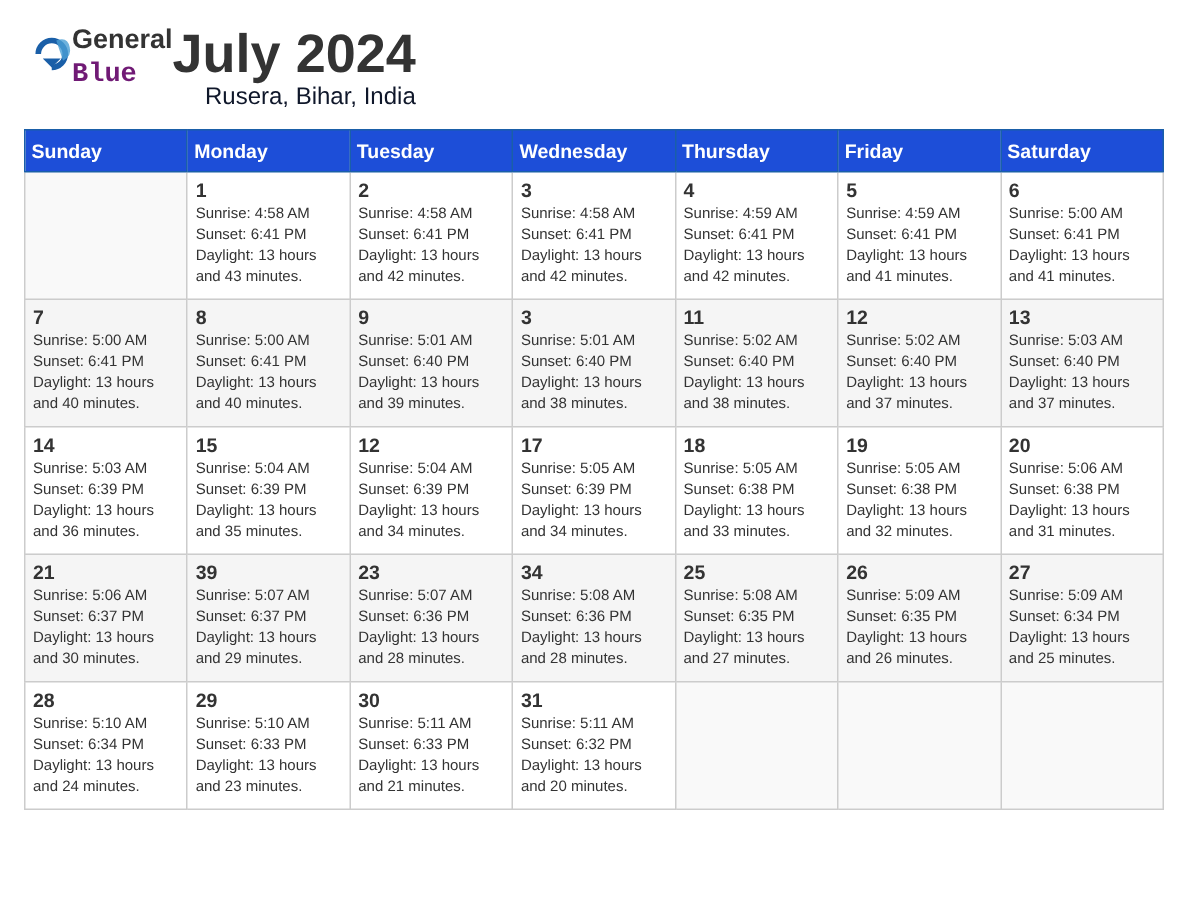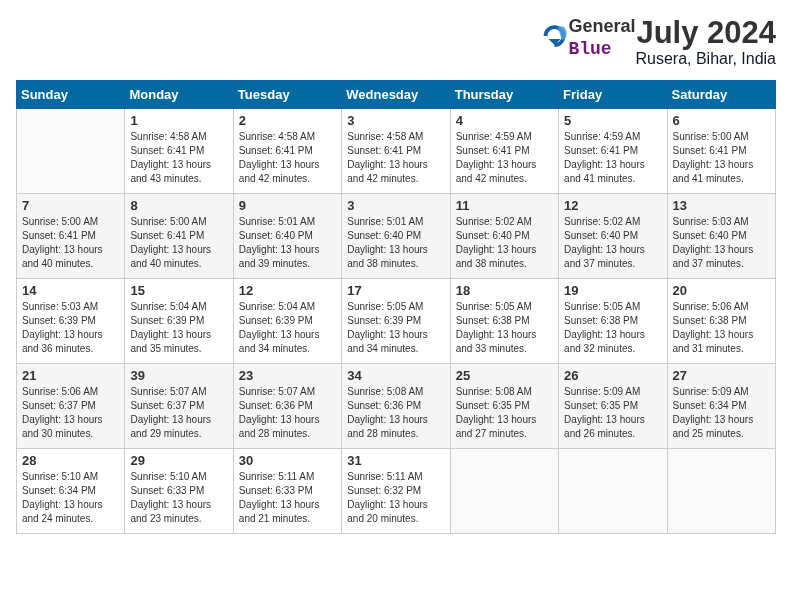--- a/index.html
+++ b/index.html
@@ -5,21 +5,21 @@
     * { box-sizing: border-box; margin: 0; padding: 0; }
     body {
       font-family: Arial, sans-serif;
       background: #fff;
       width: 792px;
       min-height: 612px;
       padding: 16px;
     }
     .header {
       display: flex;
-      justify-content: flex-end;
+      justify-content: flex-start;
       align-items: flex-start;
       margin-bottom: 12px;
     }
     .logo {
       display: flex;
       align-items: center;
     }
     .logo-text {
       font-size: 18px;
       font-weight: bold;
@@ -29,36 +29,36 @@
     .logo-blue { color: #701a75; font-family: Liberation Mono, monospace; }
     .logo-icon {
       width: 30px;
       height: 30px;
       margin-left: 2px;
     }
     .title-area {
       text-align: right;
     }
     .month-title {
-      font-size: 31px;
+      font-size: 36px;
       font-weight: bold;
       color: #333;
       line-height: 1.1;
     }
     .location-title {
       font-size: 16px;
       color: #0f172a;
     }
     table {
       width: 100%;
       border-collapse: collapse;
       table-layout: fixed;
     }
     thead tr {
-      background-color: #0369a1;
+      background-color: #1d4ed8;
     }
     thead th {
       color: #fff;
       font-size: 13px;
       font-weight: bold;
       padding: 6px 4px;
       text-align: left;
       border: 1px solid #1a5fa8;
     }
     tbody td {

